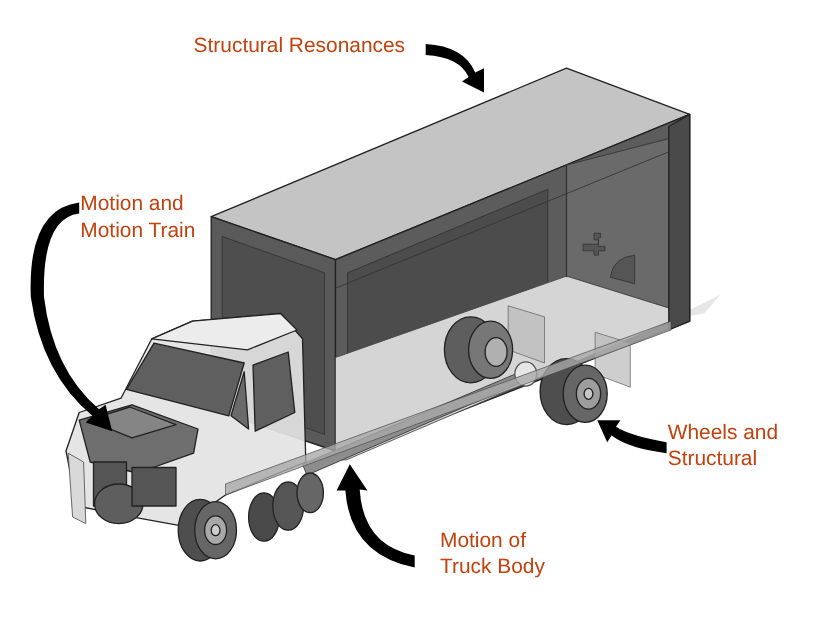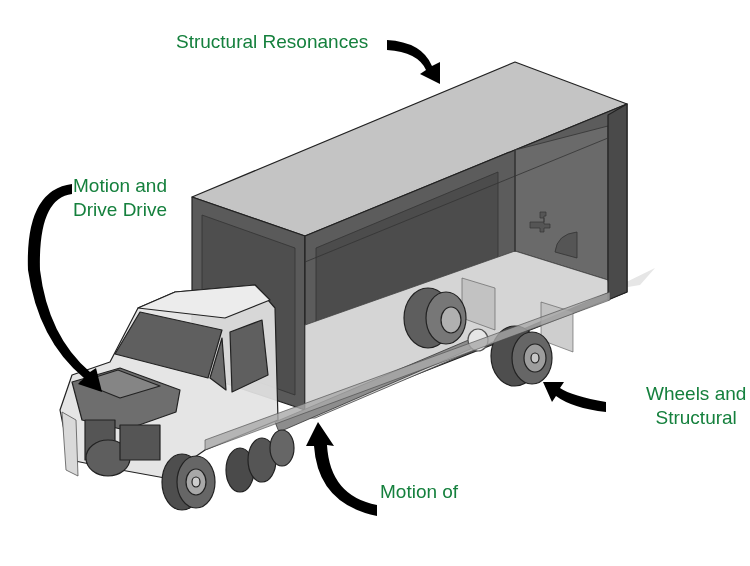--- a/index.html
+++ b/index.html
@@ -1,18 +1,18 @@
 <!DOCTYPE html>
 <html><head>
 <meta charset="utf-8">
 <style>
   html, body { margin: 0; padding: 0; background: #ffffff; }
   body { width: 750px; height: 566px; position: relative; overflow: hidden; font-family: "Liberation Sans", "DejaVu Sans", sans-serif; }
   #diagram { position: absolute; left: 0; top: 0; width: 750px; height: 566px; }
-  .label { position: absolute; color: #15803d; font-size: 19px; line-height: 24px; font-family: "Liberation Sans", "DejaVu Sans", sans-serif; white-space: nowrap; text-align: center; }
+  .label { position: absolute; color: #c2410c; font-size: 19px; line-height: 24px; font-family: "Liberation Sans", "DejaVu Sans", sans-serif; white-space: nowrap; }
   .label span { display: block; }
 </style>
 </head>
 <body>
 
 <svg id="diagram" viewBox="0 0 750 566" xmlns="http://www.w3.org/2000/svg">
   <g stroke="#222" stroke-width="1.2" stroke-linejoin="round">
 
     <polygon points="610,290 655,268 640,285" fill="#e6e6e6" stroke="none"></polygon>
 
@@ -100,21 +100,22 @@
 
     <path d="M377,505 Q330,496 327,445 L334,446 L318,422 L306,446 L314,446 Q318,504 377,516 Z"></path>
   </g>
 </svg>
 
 <div class="label" style="left:176px; top:30px;">
   <span>Structural Resonances</span>
 </div>
 <div class="label" style="left:73px; top:174px;">
   <span>Motion and</span>
-  <span>Drive Drive</span>
+  <span>Motion Train</span>
 </div>
-<div class="label" style="left:607px; top:382px;margin-left:39px;">
+<div class="label" style="left:607px; top:382px;">
   <span>Wheels and</span>
   <span>Structural</span>
 </div>
-<div class="label" style="left:380px; top:480px;">
+<div class="label" style="left:400px; top:480px;">
   <span>Motion of</span>
+  <span>Truck Body</span>
 </div>
 
 </body></html>

